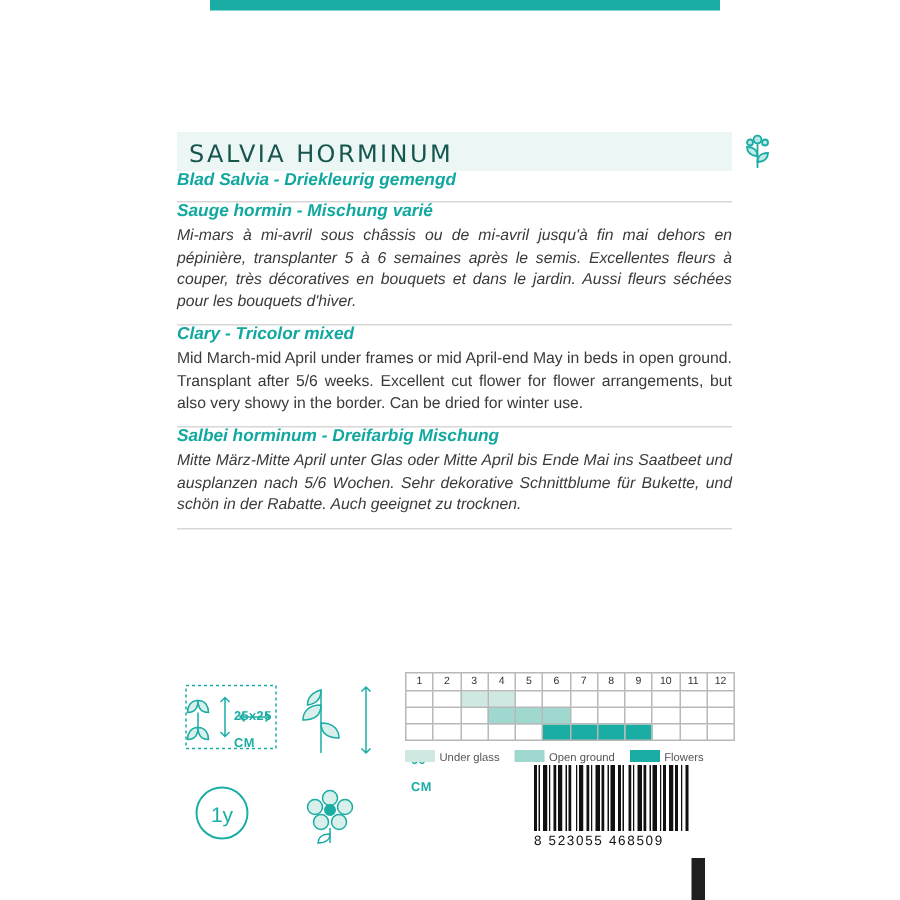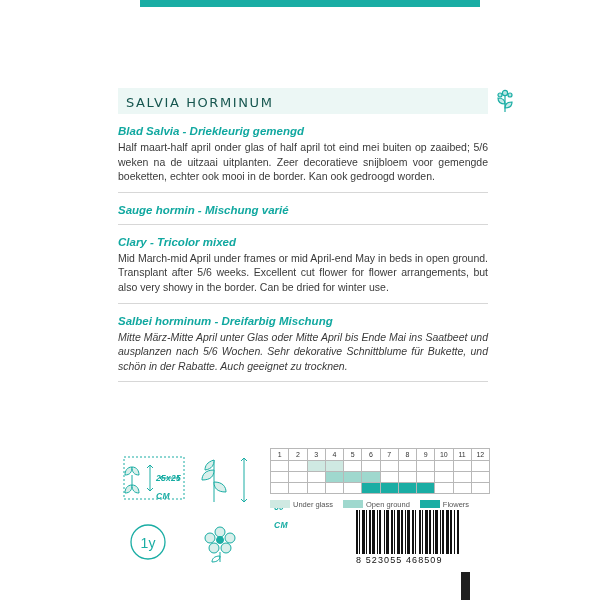--- a/index.html
+++ b/index.html
@@ -36,34 +36,34 @@
     width: 370px;
   }
   
   .title-band {
     position: relative;
     background: #ecf7f5;
     height: 26px;
     padding: 5px 8px;
   }
   .title-band .title {
-    font-size: 13px;
+    font-size: 16px;
     letter-spacing: 1.6px;
     color: #16564f;
     font-weight: 400;
     font-family: "DejaVu Sans", sans-serif;
   }
   .flower-mark {
     position: absolute;
     right: -32px;
     top: -2px;
     width: 30px; height: 30px;
   }
   
-  .block { margin-top: 11px; }
+  .block { }
   .block h3 {
     margin: 0 0 3px 0;
     font-size: 11.5px;
     color: #11a8a0;
     font-style: italic;
     font-weight: bold;
     font-family: "Liberation Sans", sans-serif;
   }
   .block p {
     margin: 0;
@@ -93,21 +93,20 @@
   }
   .spacing-icon { position: absolute; left: 2px; top: 5px; }
   .height-icon { position: absolute; left: 78px; top: 2px; }
   .year-icon { position: absolute; left: 8px; top: 72px; }
   .bloom-icon { position: absolute; left: 72px; top: 68px; }
   .icon-label {
     font-size: 8.5px;
     color: #1aada4;
     font-weight: bold;
     letter-spacing: .3px;
-    font-style: italic;
   }
   
   .calendar {
     position: absolute;
     left: 152px; top: 0px;
     width: 220px;
   }
   table.cal {
     border-collapse: collapse;
     width: 220px;
@@ -187,26 +186,26 @@
             <circle cx="15" cy="7" r="2.6" fill="#1aada4" fill-opacity=".3"></circle>
             <circle cx="20" cy="9" r="2" fill="#1aada4" fill-opacity=".3"></circle>
             <circle cx="10" cy="9" r="2" fill="#1aada4" fill-opacity=".3"></circle>
           </g>
         </svg>
       </span>
     </div>
 
     <div class="block">
       <h3>Blad Salvia - Driekleurig gemengd</h3>
-      <p>Half maart-half april onder glas of half april tot eind mei buiten op zaaibed; 5/6 weken na de uitzaai uitplanten. Zeer decoratieve snijbloem voor gemengde boeketten, echter ook mooi in de border. Kan ook gedroogd worden.</p>
       <hr class="rule">
     </div>
 
     <div class="block">
       <h3>Sauge hormin - Mischung varié</h3>
+      <p class="italic">Mi-mars à mi-avril sous châssis ou de mi-avril jusqu'à fin mai dehors en pépinière, transplanter 5 à 6 semaines après le semis. Excellentes fleurs à couper, très décoratives en bouquets et dans le jardin. Aussi fleurs séchées pour les bouquets d'hiver.</p>
       <hr class="rule">
     </div>
 
     <div class="block">
       <h3>Clary - Tricolor mixed</h3>
       <p>Mid March-mid April under frames or mid April-end May in beds in open ground. Transplant after 5/6 weeks. Excellent cut flower for flower arrangements, but also very showy in the border. Can be dried for winter use.</p>
       <hr class="rule">
     </div>
 
     <div class="block">

